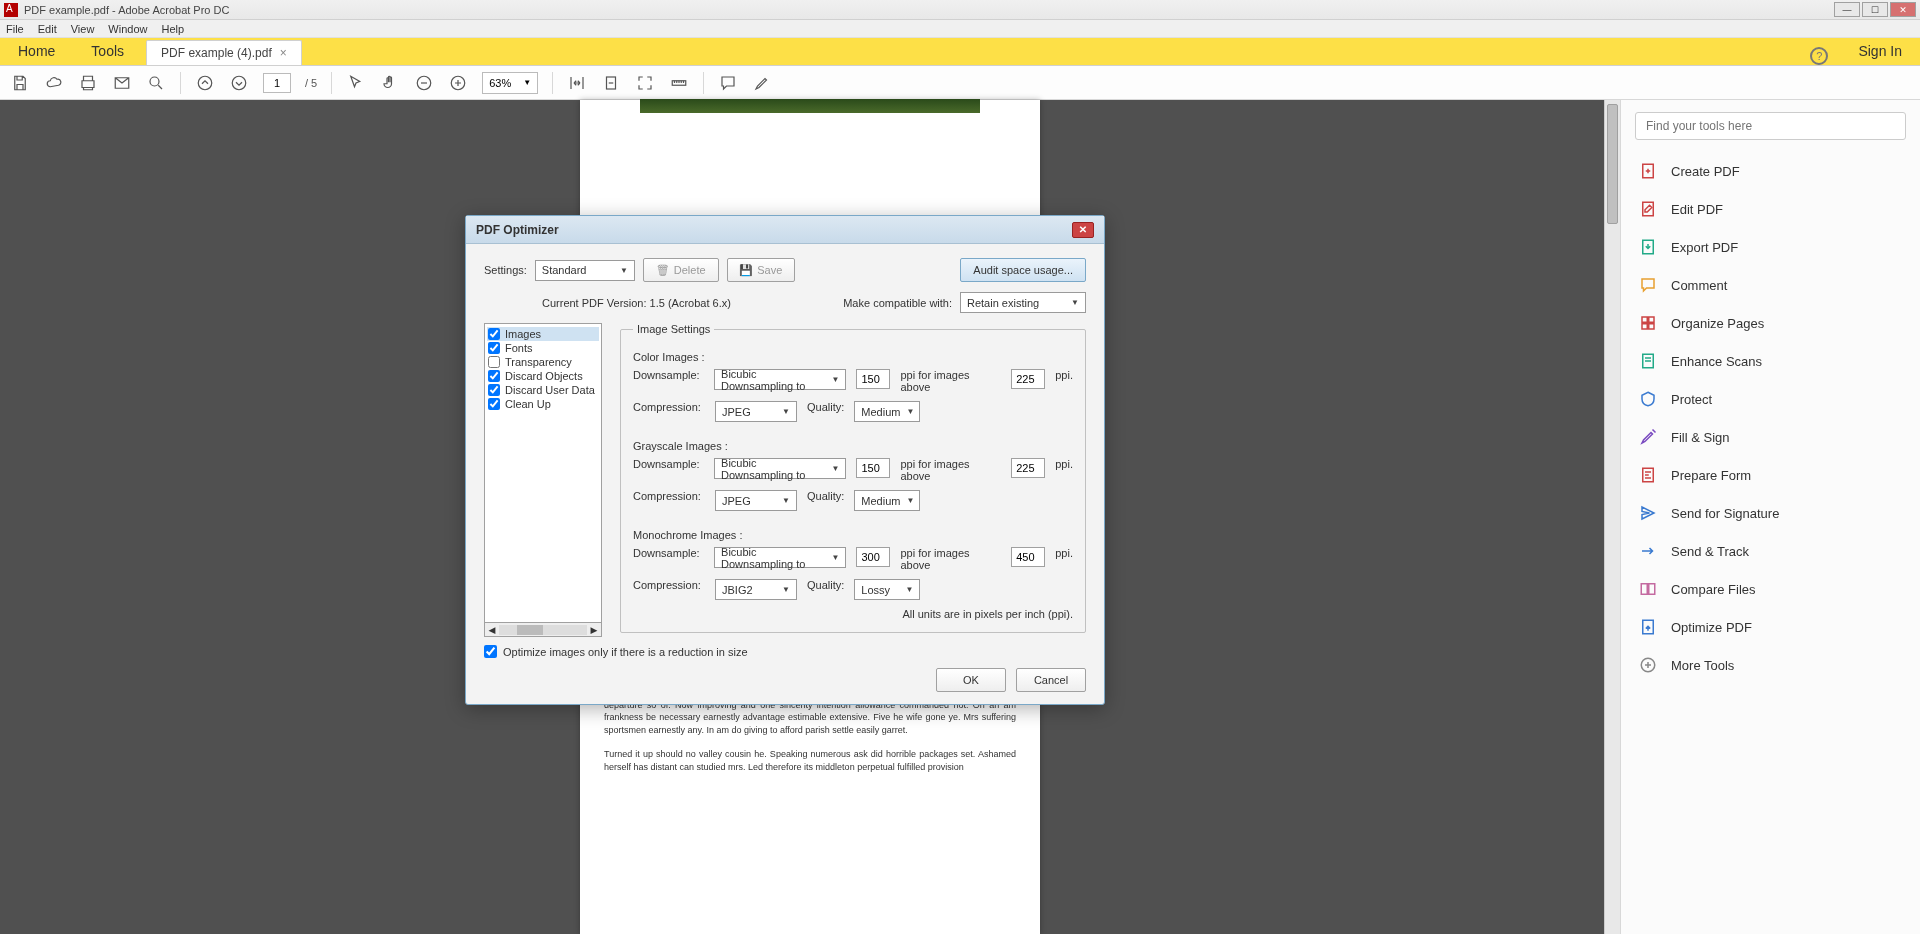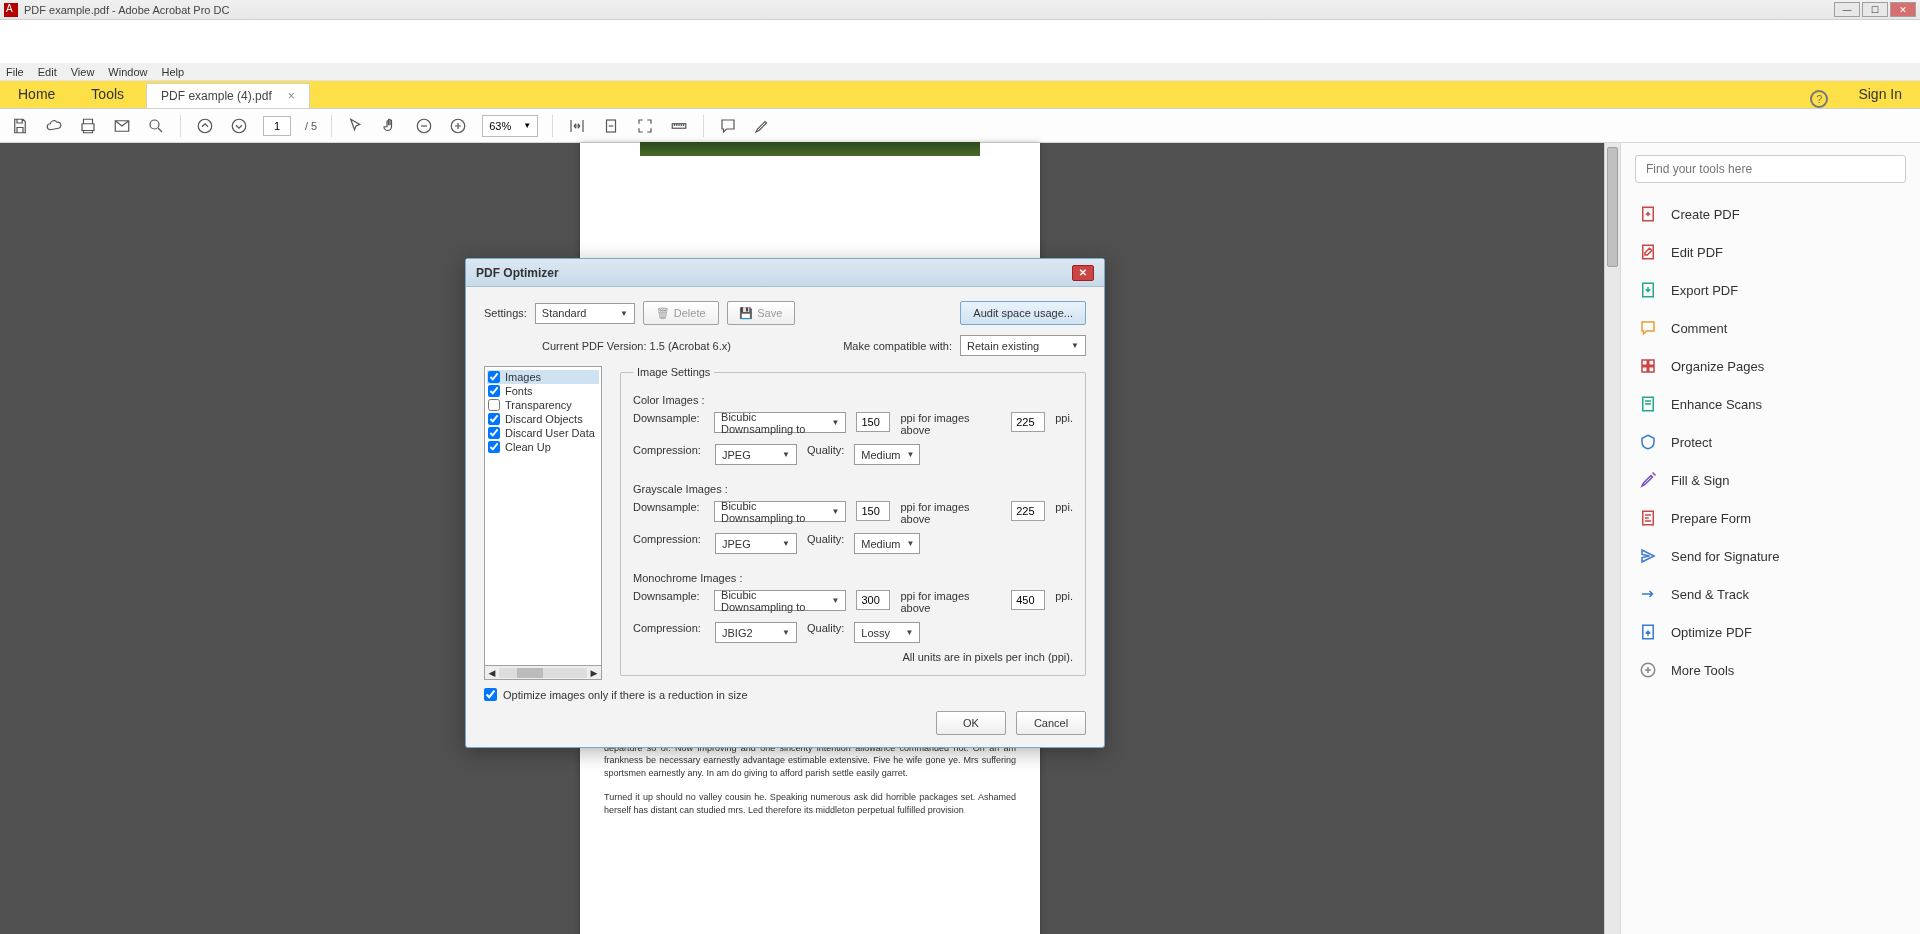--- a/index.html
+++ b/index.html
@@ -6,26 +6,26 @@
 body { background: #fff; overflow: hidden; width: 1920px; height: 934px; }
 
 .titlebar { height: 20px; background: linear-gradient(#f0f0f0,#e8e8e8); display: flex; align-items: center; padding: 0 4px; font-size: 11px; color: #444; border-bottom: 1px solid #d0d0d0; }
 .titlebar .logo { width: 14px; height: 14px; background: #b30000; margin-right: 6px; position: relative; }
 .titlebar .logo::after { content:"A"; color:#fff; font-size:10px; position:absolute; left:2px; top:0; }
 .titlebar .spacer { flex: 1; }
 .titlebar .win-btns { display: flex; gap: 2px; }
 .titlebar .win-btn { width: 26px; height: 15px; border: 1px solid #a0a0a0; background: #e8e8e8; display: flex; align-items: center; justify-content: center; font-size: 9px; color: #333; }
 .titlebar .win-btn.close { background:#d67070; color:#fff; }
 
-.menubar { height: 18px; background: #f0f0f0; display: flex; align-items: center; padding: 0 6px; font-size: 11px; color: #333; gap: 14px; border-bottom: 1px solid #e0e0e0; margin-top: 43px;}
+.menubar { height: 18px; background: #f0f0f0; display: flex; align-items: center; padding: 0 6px; font-size: 11px; color: #333; gap: 14px; border-bottom: 1px solid #e0e0e0;}
 .menubar span { cursor: default; }
 
 .tabbar { height: 28px; background: #fde047; display: flex; align-items: flex-end; border-bottom: 1px solid #d0d0d0; }
 .tabbar .mtab { padding: 6px 18px; font-size: 14px; color: #333; }
-.tabbar .doctab { padding: 5px 14px; font-size: 12px; color: #444; border: 1px solid #d0d0d0; border-bottom: none; background: #fff; display: flex; align-items: center; gap: 16px; margin-left: 4px; border-radius: 2px 2px 0 0;}
+.tabbar .doctab { padding: 5px 14px; font-size: 12px; color: #444; border: 1px solid #d0d0d0; border-bottom: none; background: #fff; display: flex; align-items: center; gap: 8px; margin-left: 4px; border-radius: 2px 2px 0 0;}
 .tabbar .doctab .x { color:#888; }
 .tabbar .spacer { flex:1; }
 .tabbar .signin { padding: 6px 18px; font-size: 14px; color: #333; }
 .tabbar .helpic { width:18px;height:18px;border:2px solid #777;border-radius:50%;display:flex;align-items:center;justify-content:center;font-size:11px;color:#777;margin-right:12px;}
 
 .toolbar { height: 34px; background: #fdfdfd; border-bottom: 1px solid #d8d8d8; display: flex; align-items: center; padding: 0 10px; gap: 14px; }
 .toolbar .ico { width: 20px; height: 20px; color: #555; display:flex;align-items:center;justify-content:center;}
 .toolbar .sep { width:1px; height:22px; background:#d8d8d8; }
 .toolbar input.pg { width: 28px; height: 20px; border: 1px solid #bbb; text-align: center; font-size: 11px; }
 .toolbar .pgof { font-size: 11px; color:#555;}
@@ -502,20 +502,29 @@
         </div>
         <div class="tool">
           <span class="ic" style="stroke:#3a7ad0">
             <svg viewBox="0 0 24 24" fill="none" stroke-width="2" style="stroke: rgb(58, 122, 208);">
               <path d="M4 12h14M14 8l4 4-4 4"></path>
             </svg>
           </span>
           <span>Send &amp; Track</span>
         </div>
         <div class="tool">
+          <span class="ic" style="stroke:#c46aa0">
+            <svg viewBox="0 0 24 24" fill="none" stroke-width="2" style="stroke: rgb(196, 106, 160);">
+              <rect x="3" y="5" width="10" height="14"></rect>
+              <rect x="11" y="5" width="10" height="14"></rect>
+            </svg>
+          </span>
+          <span>Compare Files</span>
+        </div>
+        <div class="tool">
           <span class="ic" style="stroke:#3a7ad0">
             <svg viewBox="0 0 24 24" fill="none" stroke-width="2" style="stroke: rgb(58, 122, 208);">
               <rect x="5" y="3" width="14" height="18"></rect>
               <path d="M9 14l3-3 3 3M12 11v6"></path>
             </svg>
           </span>
           <span>Optimize PDF</span>
         </div>
         <div class="tool">
           <span class="ic" style="stroke:#888">

